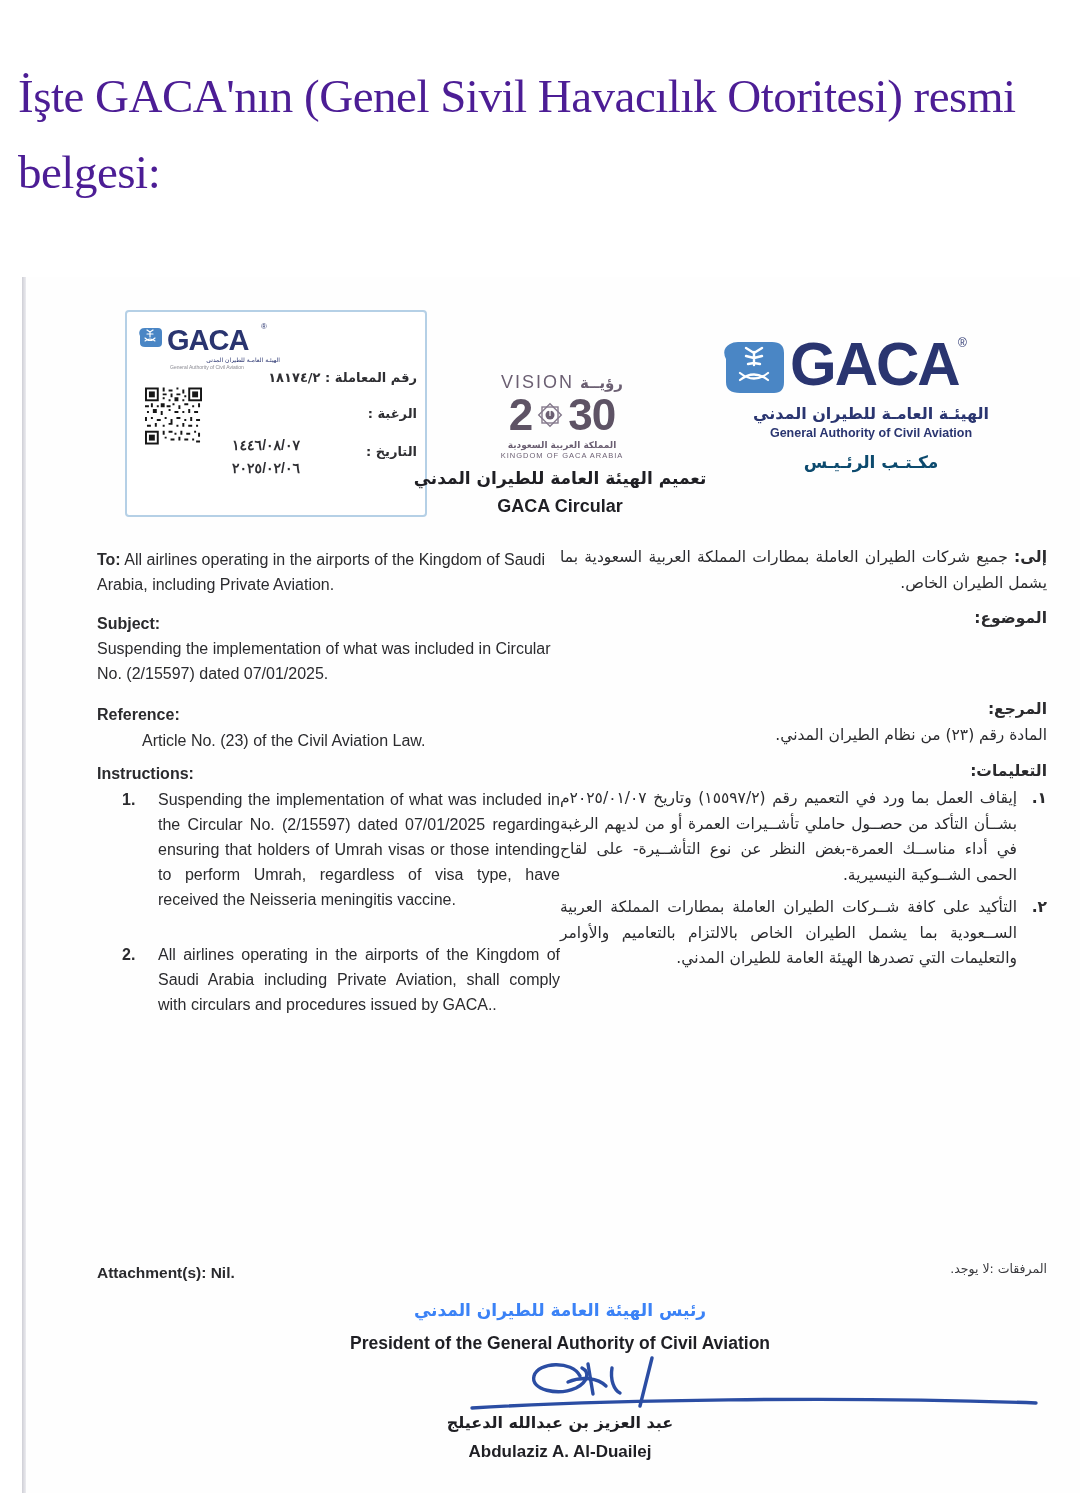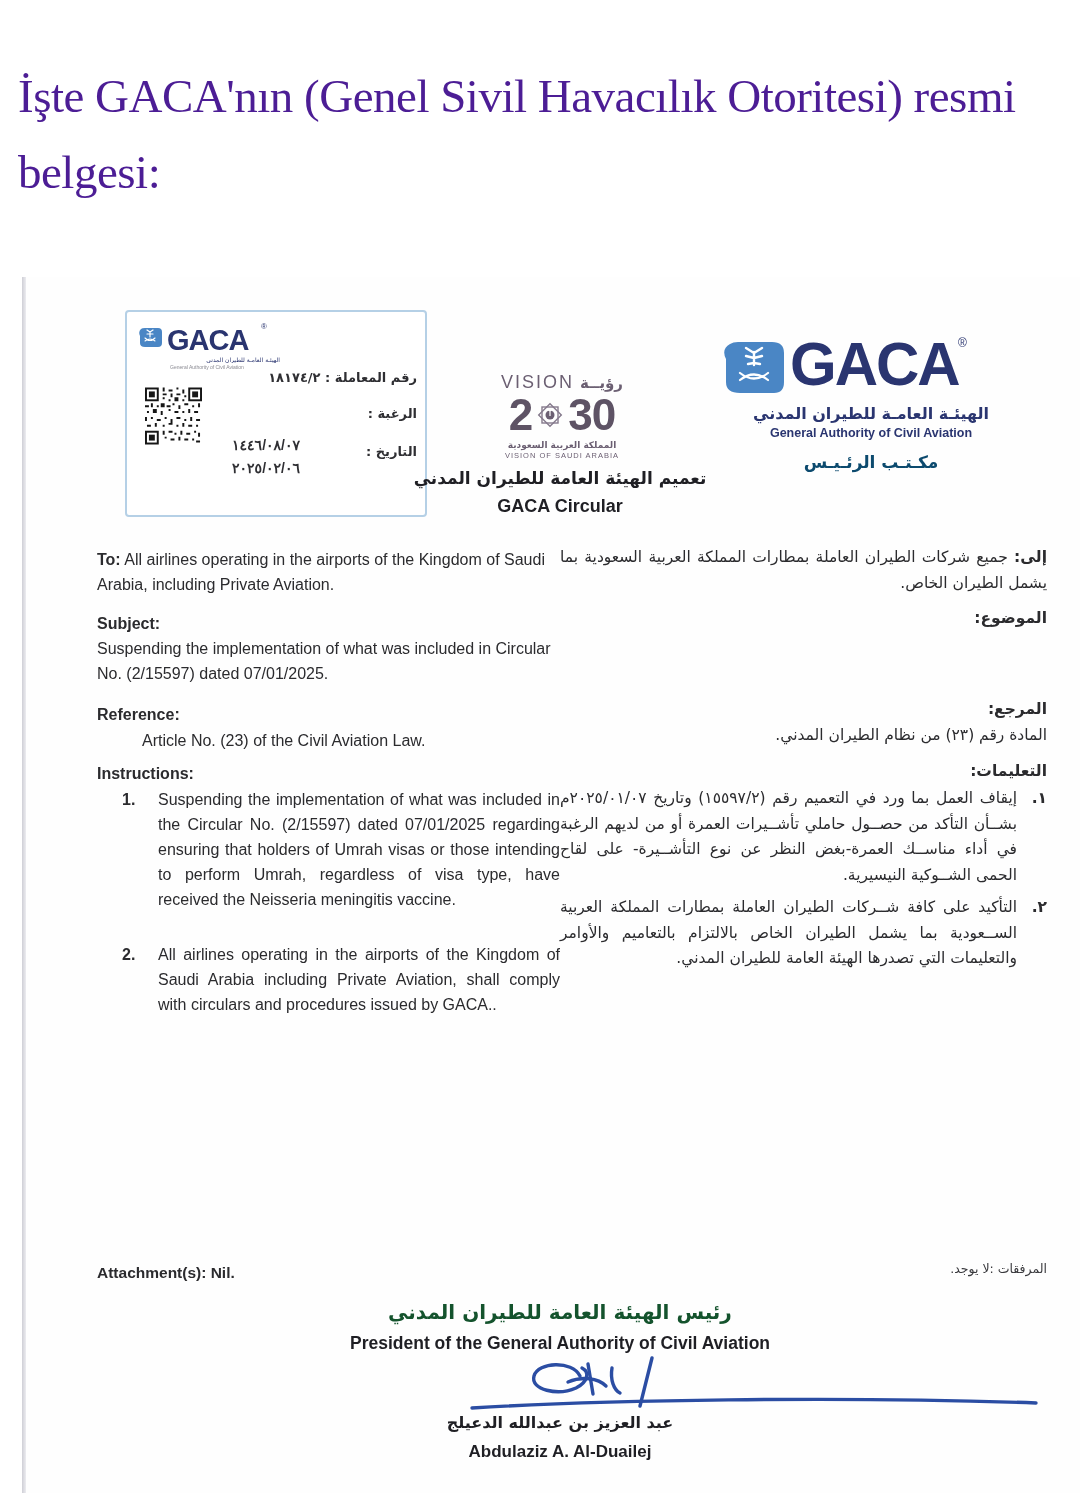--- a/index.html
+++ b/index.html
@@ -69,21 +69,21 @@
   .item .num { font-weight:700; width:22px; flex:none; }
   .item-ar { display:flex; flex-direction:row; gap:10px; }
   .item-ar .num { font-weight:700; width:20px; flex:none; }
 
   .attach-en { position:absolute; left:97px; top:1264px; font-size:15.5px; font-weight:700; color:#2b2b2e; }
   .attach-ar { position:absolute; left:760px; top:1261px; width:287px; text-align:right;
                font-size:12.5px; color:#3a3a3e; }
 
   
   .sig-title-ar { position:absolute; left:300px; top:1300px; width:520px; text-align:center;
-                  font-size:20px; font-weight:700; color:#14532d; }
+                  font-size:17px; font-weight:700; color:#3b82f6; }
   .sig-title-en { position:absolute; left:300px; top:1333px; width:520px; text-align:center;
                   font-size:17.5px; font-weight:700; color:#1f1f24; }
   .sig-svg { position:absolute; left:420px; top:1356px; }
   .sig-name-ar { position:absolute; left:300px; top:1413px; width:520px; text-align:center;
                  font-size:16px; font-weight:700; color:#1f1f24; }
   .sig-name-en { position:absolute; left:300px; top:1442px; width:520px; text-align:center;
                  font-size:17px; font-weight:700; color:#1f1f24; }
 </style>
 </head>
 <body>
@@ -145,21 +145,21 @@
         <g fill="none" stroke="#857a8c" stroke-width="1.4">
           <rect x="9" y="9" width="16" height="16"></rect>
           <rect x="9" y="9" width="16" height="16" transform="rotate(45 17 17)"></rect>
           <circle cx="17" cy="17" r="4.5" fill="#6b5f72" stroke="none"></circle>
         </g>
         <path d="M17 12 v6 M17 13 l-3 -2 M17 13 l3 -2" stroke="#ffffff" stroke-width="1.2" fill="none"></path>
       </svg>
       <span>30</span>
     </div>
     <div class="k1 ar">المملكة العربية السعودية</div>
-    <div class="k2">VISION OF SAUDI ARABIA</div>
+    <div class="k2">KINGDOM OF GACA ARABIA</div>
   </div>
 
   <svg class="gaca-flag" width="70" height="62" viewBox="0 0 70 62">
     <path d="M12 6 Q3 11 8 21 L8 44 Q8 55 22 55 L56 55 Q66 55 66 44 L66 15 Q66 4 54 4 L20 4 Q15 4 12 6 Z" fill="#4a86c5"></path>
     <path d="M36 14 v13 M36 15 l-8 -5 M36 15 l8 -5 M36 20 l-8 -2 M36 20 l8 -2 M36 25 l-6 1 M36 25 l6 1" stroke="#ffffff" stroke-width="2.4" fill="none" stroke-linecap="round"></path>
     <path d="M22 42 Q36 31 50 42 M22 35 Q36 46 50 35" stroke="#ffffff" stroke-width="2.2" fill="none" stroke-linecap="round"></path>
   </svg>
   <div class="gaca-word">GACA</div>
   <div class="gaca-reg">®</div>
   <div class="gaca-subs">

